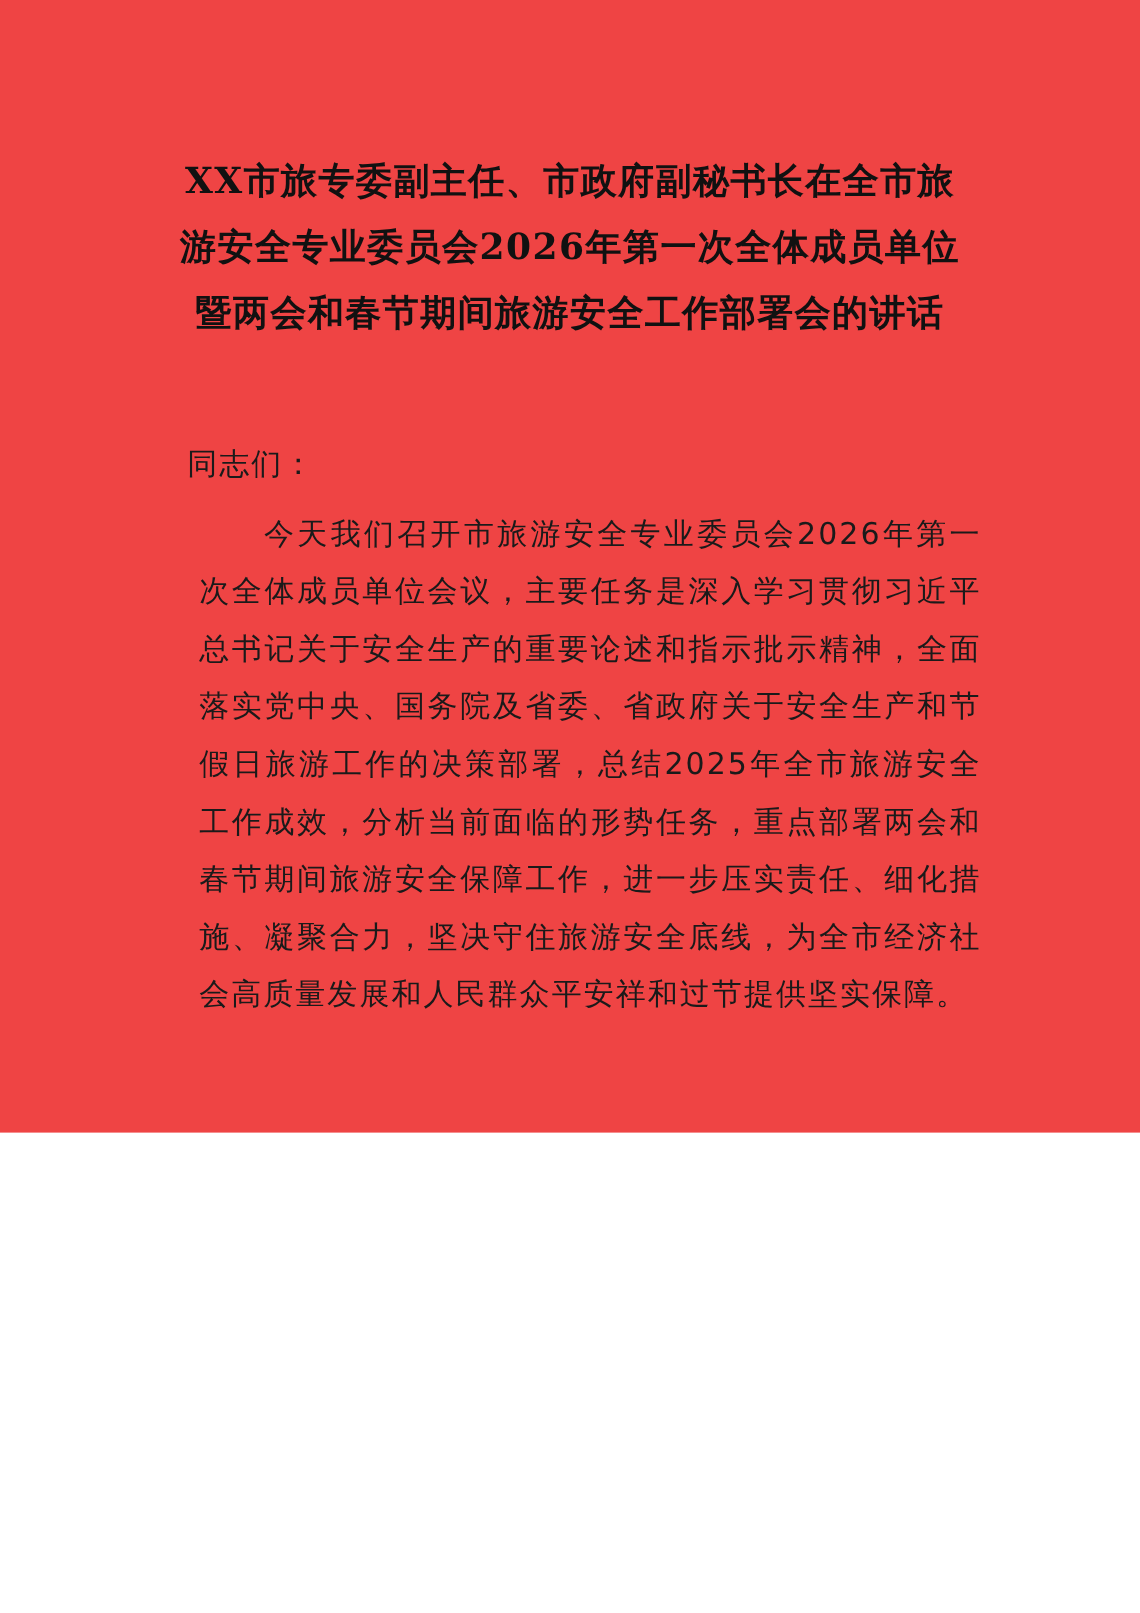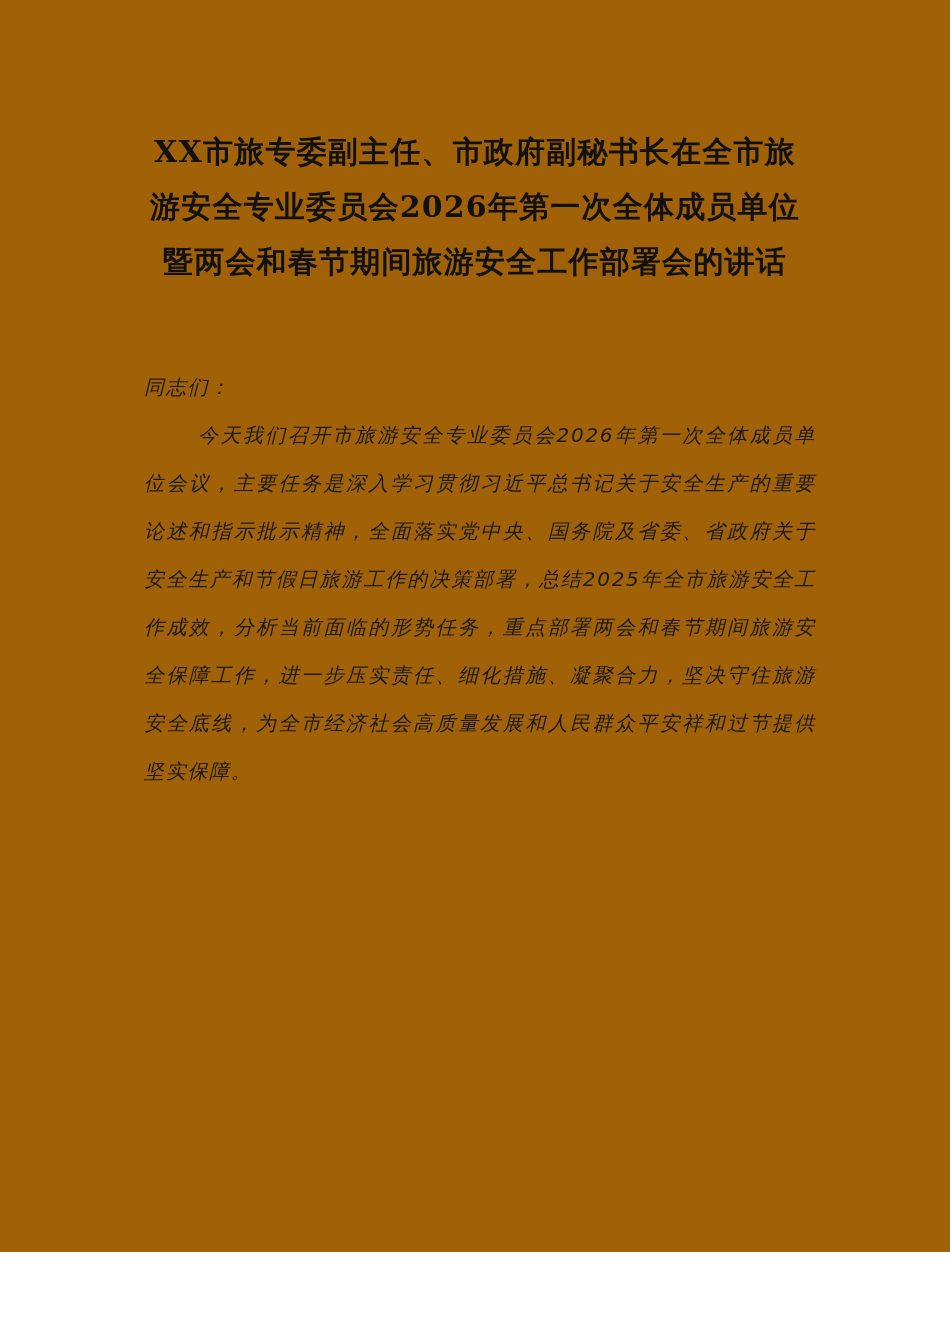--- a/index.html
+++ b/index.html
@@ -5,22 +5,22 @@
 <style>
   html, body {
     margin: 0;
     padding: 0;
     background: #ffffff;
   }
 
   .page {
     position: relative;
     width: 950px;
-    height: 1252px;
-    background: #a16207;
+    height: 944px;
+    background: #ef4444;
     margin: 0 auto;
     overflow: hidden;
     box-sizing: border-box;
     font-family: "DejaVu Serif", "Liberation Serif", serif;
     color: #000000;
     padding-left: 18px;
     -webkit-font-smoothing: antialiased;
   }
 
   
@@ -36,40 +36,39 @@
     line-height: 55px;
     letter-spacing: 1.2px;
     color: #111111;
     white-space: pre-wrap;
     word-break: break-all;
   }
 
   
   .doc-body {
     position: absolute;
-    left: 144px;
+    left: 156px;
     top: 363px;
     width: 672px;
     font-family: "DejaVu Sans", "Liberation Sans", sans-serif;
-    font-size: 20px;
+    font-size: 25px;
     line-height: 48px;
     letter-spacing: 1.7px;
     color: #1a1a1a;
     text-align: justify;
     text-justify: inter-character;
-    font-style: italic;
   }
 
   .salutation {
     margin: 0 0 0 0;
     text-align: left;
   }
 
   .para {
-    margin: 0;
+    margin: 10px;
     text-indent: 54px;
     text-align: justify;
     text-justify: inter-character;
     word-break: break-all;
   }
 </style>
 </head>
 <body>
 
 <div class="page">

